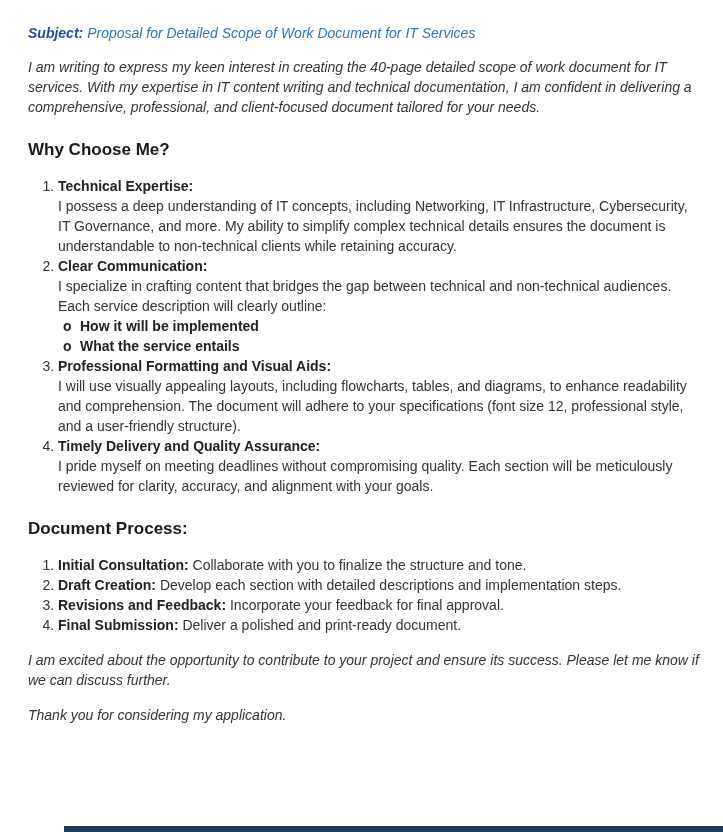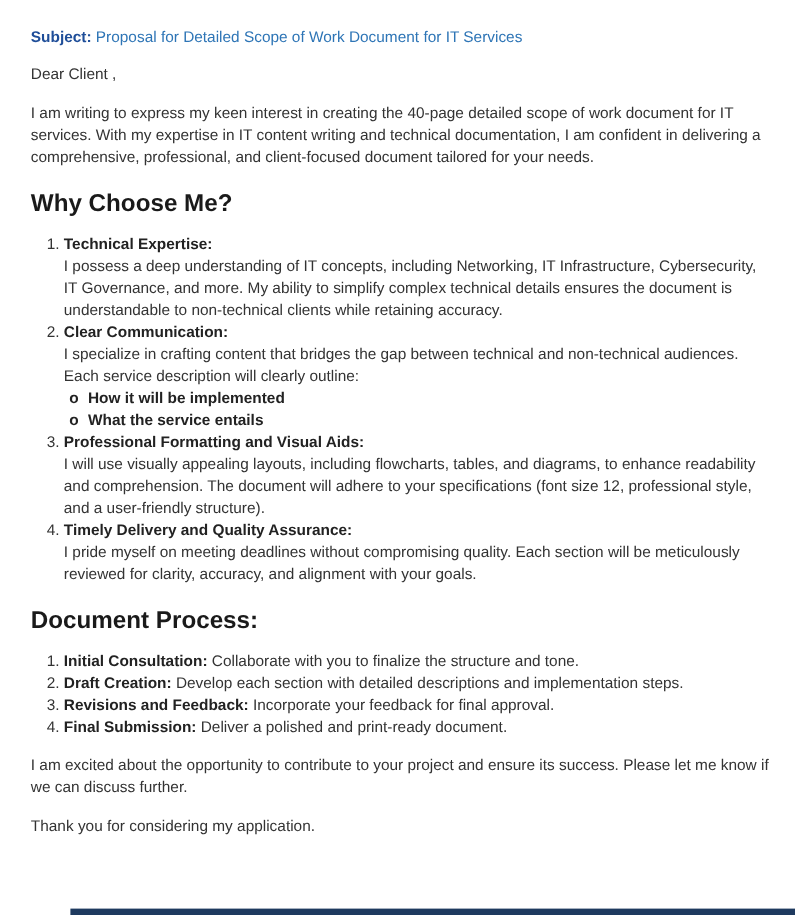--- a/index.html
+++ b/index.html
@@ -22,32 +22,32 @@
     position: relative;
     overflow: hidden;
     font-family: "Liberation Sans", sans-serif;
     font-size: 14px;
     line-height: 20px;
     color: var(--body-text-color);
   }
   .doc {
     padding: 23px 22px 0 28px;
   }
-  p { margin: 0 0 15px 0; }
+  p { margin: 0 0 15px 0; font-style: italic; }
   .subject { margin: 0 0 14px 0; }
   .subject-label {
     font-weight: bold;
     color: var(--subject-label-color);
   }
   .subject-text {
     color: var(--subject-text-color);
   }
   h2 {
     font-family: "Liberation Sans", sans-serif;
-    font-size: 22px;
+    font-size: 17px;
     line-height: 22px;
     color: var(--heading-color);
     margin: 22px 0 15px 0;
   }
   ol {
     margin: 15px 0 15px 0;
     padding-left: 30px;
   }
   ol li {
     margin: 0;
@@ -83,21 +83,20 @@
     background: var(--bottom-bar-color);
   }
 </style>
 </head>
 <body>
 
 <div class="doc">
 
   <p class="subject"><span class="subject-label">Subject:</span> <span class="subject-text">Proposal for Detailed Scope of Work Document for IT Services</span></p>
 
-  <p>Dear Client ,</p>
 
   <p>I am writing to express my keen interest in creating the 40-page detailed scope of work document for IT services. With my expertise in IT content writing and technical documentation, I am confident in delivering a comprehensive, professional, and client-focused document tailored for your needs.</p>
 
   <h2>Why Choose Me?</h2>
 
   <ol>
     <li>
       <div class="item-title">Technical Expertise:</div>
       <div class="item-body">I possess a deep understanding of IT concepts, including Networking, IT Infrastructure, Cybersecurity, IT Governance, and more. My ability to simplify complex technical details ensures the document is understandable to non-technical clients while retaining accuracy.</div>
     </li>

